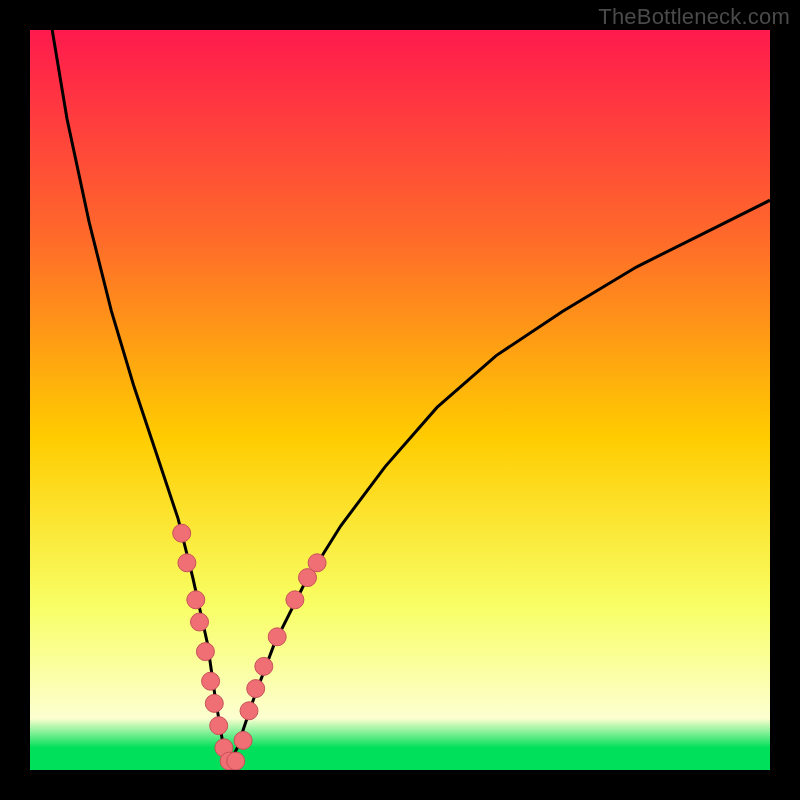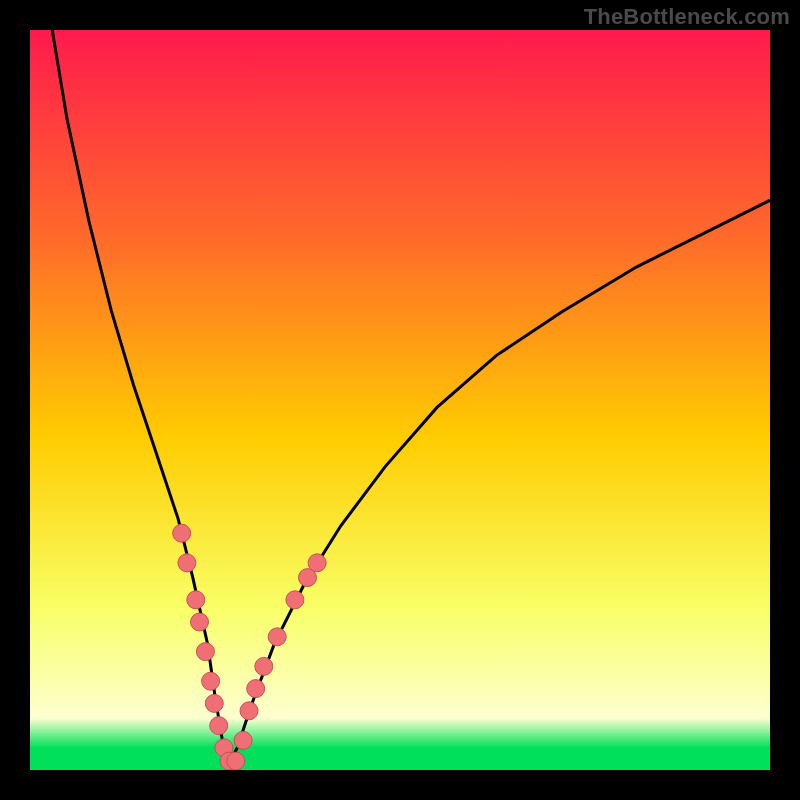--- a/index.html
+++ b/index.html
@@ -24,21 +24,21 @@
     left: 30px;
     width: 740px;
     height: 740px;
   }
   .watermark {
     position: absolute;
     top: 4px;
     right: 10px;
     color: #4a4a4a;
     font-size: 22px;
-    font-weight: 700;
+    font-weight: 400;
     letter-spacing: 0.2px;
     user-select: none;
   }
   svg { display: block; }
 </style>
 </head>
 <body>
 
 <div class="frame">
   <div class="watermark">TheBottleneck.com</div>

